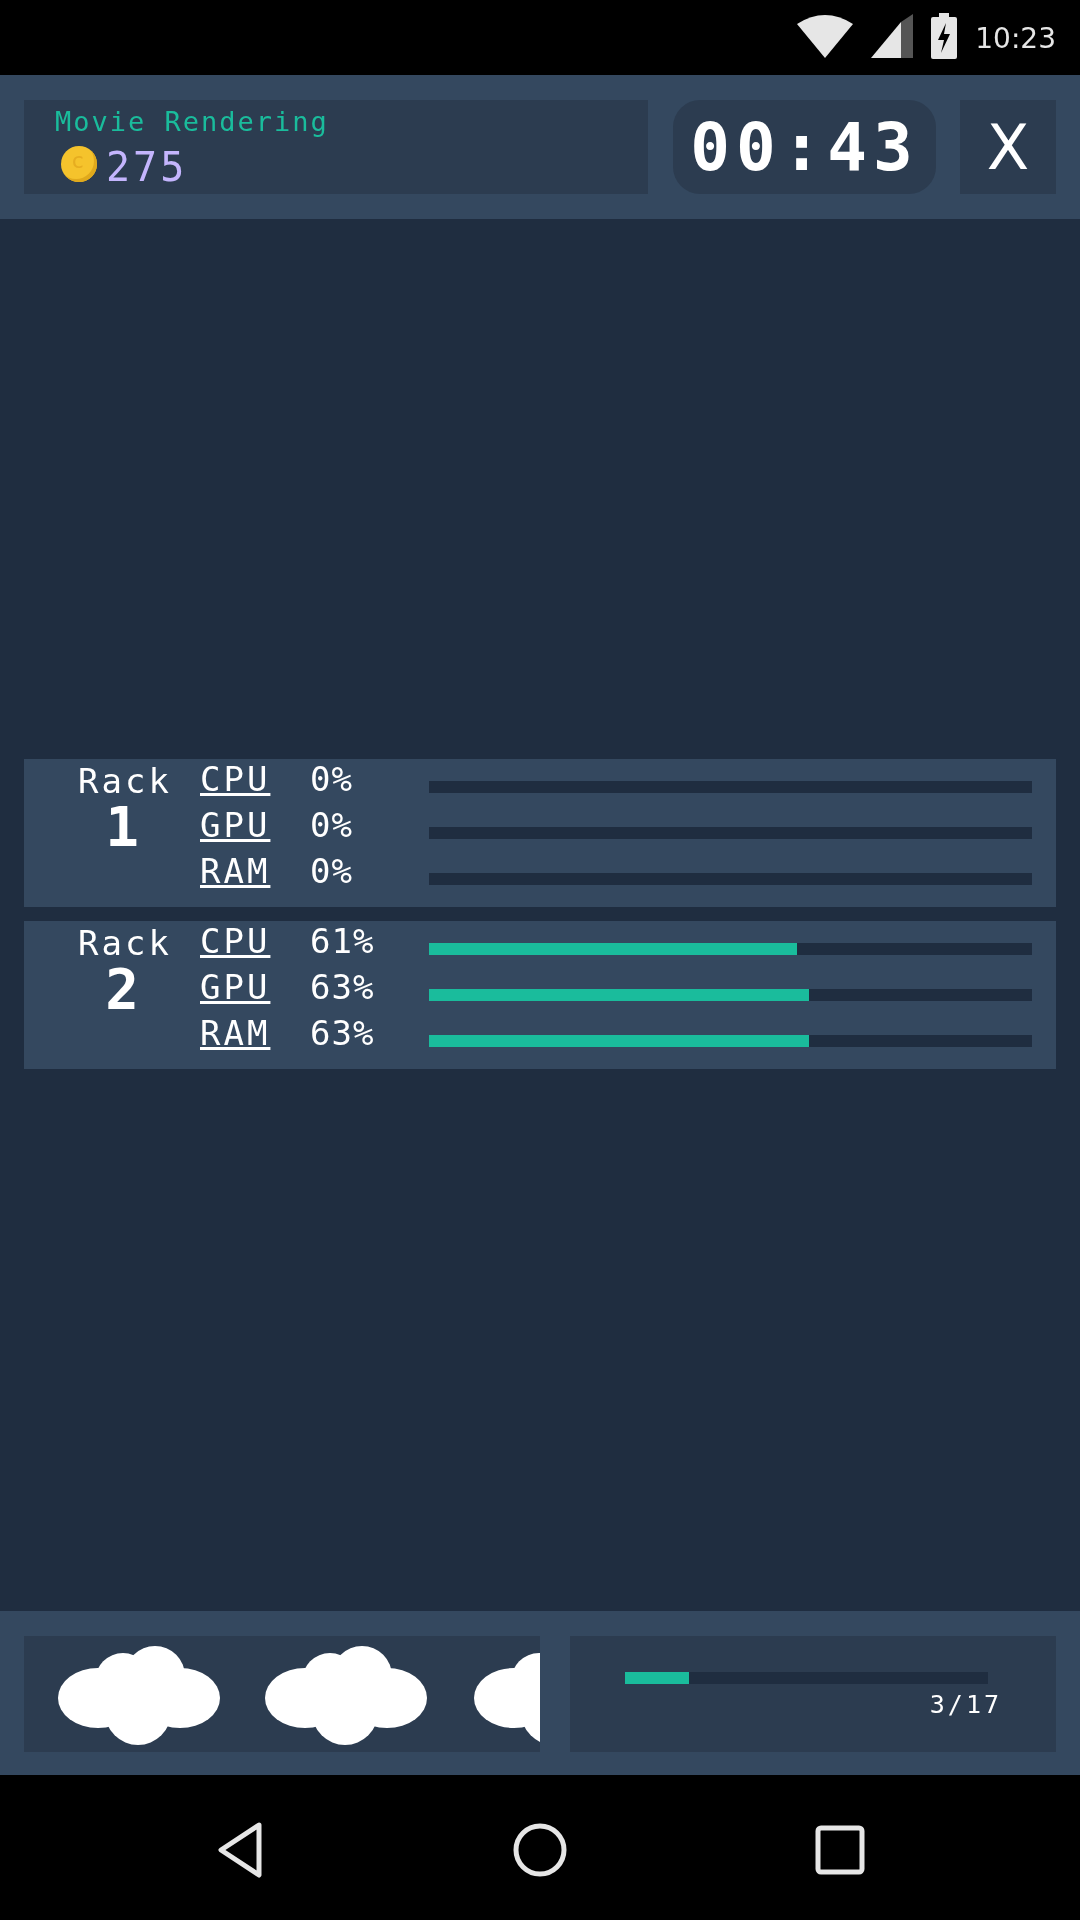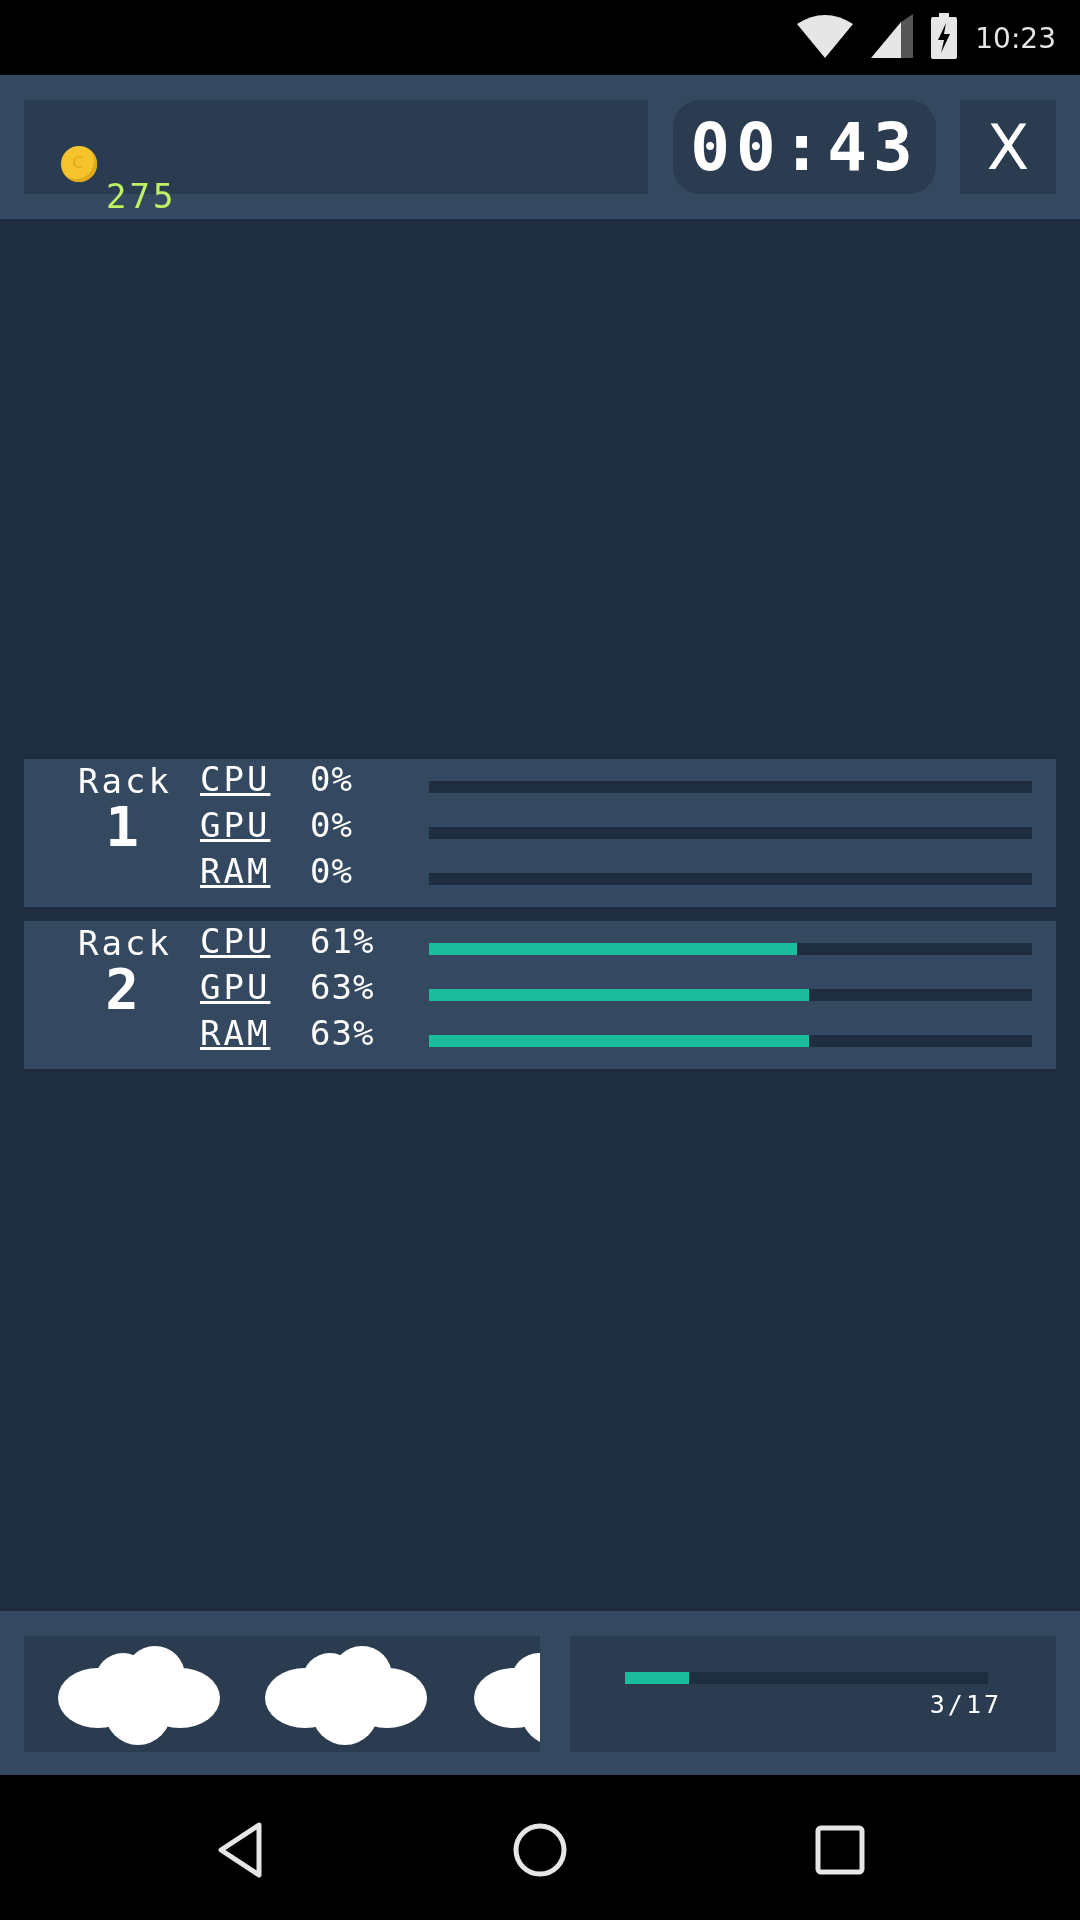--- a/index.html
+++ b/index.html
@@ -13,21 +13,21 @@
 
   
   .game { position: absolute; left: 0; top: 75px; width: 1080px; height: 1700px; background: #1f2d40; }
 
   
   .header { position: absolute; left: 0; top: 0; width: 1080px; height: 144px; background: #34485f; }
   .title-box { position: absolute; left: 24px; top: 25px; width: 624px; height: 94px; background: #2c3c50; }
   .title { position: absolute; left: 31px; top: 6px; font-size: 27px; color: #1abc9c; letter-spacing: 2px; }
   .coin { position: absolute; left: 37px; top: 46px; width: 36px; height: 36px; border-radius: 50%; background: #f5c32c; box-shadow: inset -3px -3px 0 #e0a91c; }
   .coin::after { content: "c"; position: absolute; left: 10px; top: 2px; font-size: 22px; color: #e6ad20; }
-  .coins { position: absolute; left: 82px; top: 44px; font-size: 34px; color: #bef264; letter-spacing: 3px; margin-top: 32px; }
+  .coins { position: absolute; left: 82px; top: 44px; font-size: 40px; color: #c4b5fd; letter-spacing: 3px; }
   .timer-box { position: absolute; left: 673px; top: 25px; width: 263px; height: 94px; background: #2c3c50; display: flex; align-items: center; justify-content: center; border-radius: 27px; }
   .timer { font-size: 66px; color: #fff; letter-spacing: 6px; font-weight: bold; }
   .close-box { position: absolute; left: 960px; top: 25px; width: 96px; height: 94px; background: #2c3c50; display: flex; align-items: center; justify-content: center; cursor: pointer; }
   .close-x { font-family: "DejaVu Sans", sans-serif; font-size: 62px; color: #fff; }
 
   
   .rack { position: absolute; left: 24px; width: 1032px; height: 148px; background: #34485f; }
   .rack-label { position: absolute; left: 48px; top: 0; width: 100px; text-align: center; color: #fff; }
   .rack-word { display: block; font-size: 34px; letter-spacing: 3px; line-height: 44px; margin-left: 6px; }
   .rack-num { display: block; font-size: 56px; line-height: 48px; font-weight: bold; }
@@ -75,20 +75,21 @@
         </svg>
     </span>
     <span class="sb-time">10:23</span>
   </div>
 </div>
 
 <div class="game">
 
   <div class="header">
     <div class="title-box">
+      <div class="title">Movie Rendering</div>
       <div class="coin"></div>
       <div class="coins">275</div>
     </div>
     <div class="timer-box">
       <span class="timer">00:43</span>
     </div>
     <div class="close-box">
       <span class="close-x">X</span>
     </div>
   </div>

